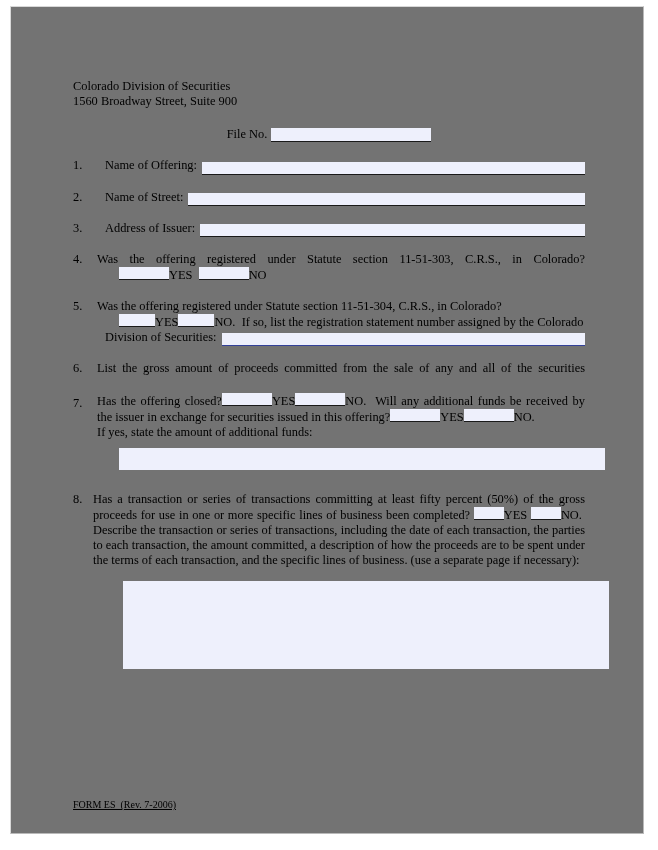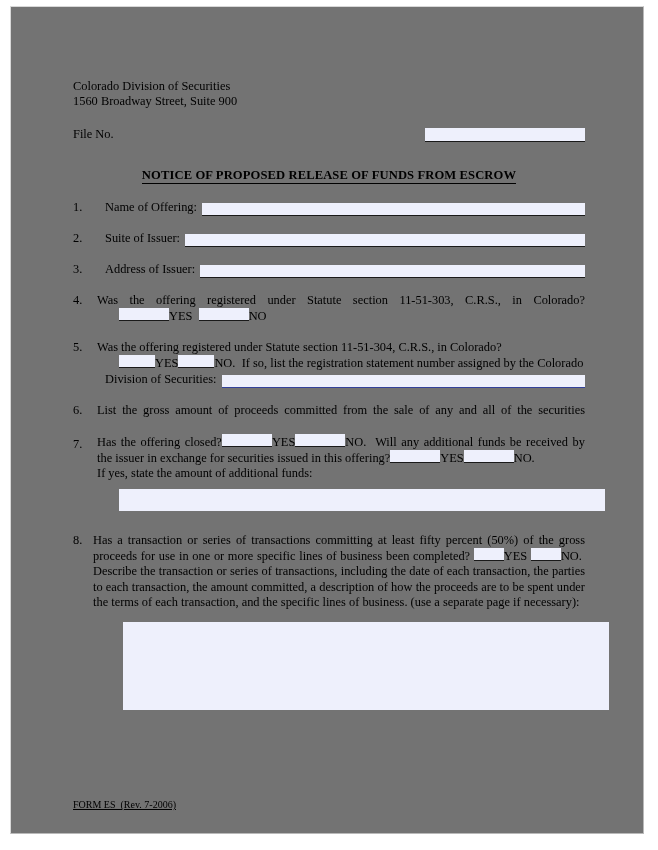--- a/index.html
+++ b/index.html
@@ -39,21 +39,21 @@
     color: #000000;
   }
 
   
   .addr-line { white-space: pre; }
 
   
   .fileno-row {
     margin-top: 18px;
     display: flex;
-    justify-content: space-between;
+    justify-content: center;
     align-items: flex-end;
   }
   .fileno-label { margin-right: 4px; }
   .fileno-field {
     width: 160px;
     height: 13px;
     background: #eef0fc;
     border-bottom: 1px solid #1a1a1a;
   }
 
@@ -158,40 +158,37 @@
     <div>
       <div class="addr-line">Colorado Division of Securities</div>
       <div class="addr-line">1560 Broadway Street, Suite 900</div>
     </div>
 
     <div class="fileno-row">
       <span class="fileno-label">File No.</span>
       <span class="fileno-field"></span>
     </div>
 
-    <div class="doc-title">
-      <span>NOTICE OF PROPOSED RELEASE OF FUNDS FROM ESCROW</span>
-    </div>
 
 
     <div class="item">
       <div class="item-num">1.</div>
       <div class="item-body">
         <div class="row-inline">
           <span class="lbl">Name of Offering:</span>
           <span class="line-field grow"></span>
         </div>
       </div>
     </div>
 
     <div class="item">
       <div class="item-num">2.</div>
       <div class="item-body">
         <div class="row-inline">
-          <span class="lbl">Suite of Issuer:</span>
+          <span class="lbl">Name of Street:</span>
           <span class="line-field grow"></span>
         </div>
       </div>
     </div>
 
     <div class="item">
       <div class="item-num">3.</div>
       <div class="item-body">
         <div class="row-inline">
           <span class="lbl">Address of Issuer:</span>

